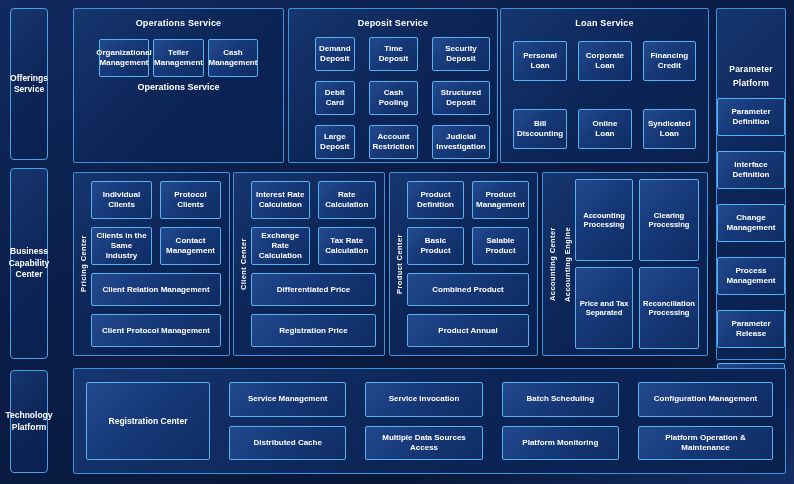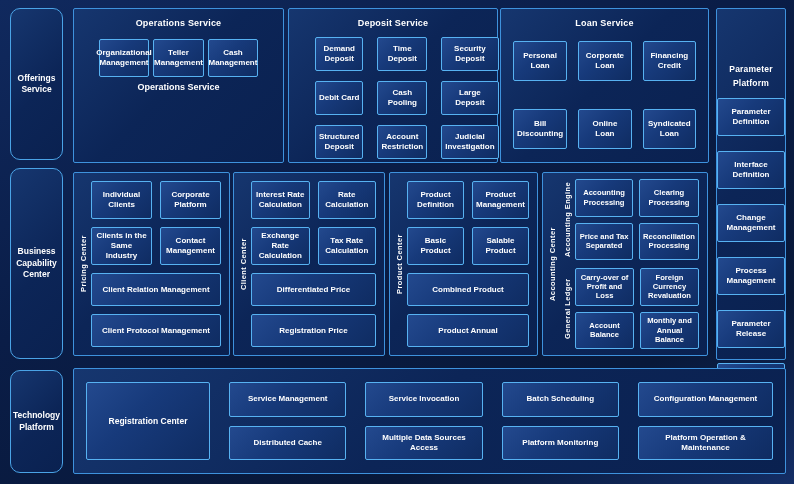--- a/index.html
+++ b/index.html
@@ -9,26 +9,26 @@
     background:linear-gradient(155deg,#10295e 0%,#0a1d47 40%,#081839 78%,#142e66 100%);
     position:relative; overflow:hidden; color:#fff;
   }
   .panel {
     position:absolute;
     border:1.5px solid #3e92dd;
     background:linear-gradient(135deg,#16366f 0%,#0c2557 48%,#0a2150 100%);
     border-radius:2px;
   }
   .rail-box {
-    position:absolute; left:10px; width:53px;
+    position:absolute; left:10px; width:38px;
     border:1.5px solid #4aa3e6;
     background:linear-gradient(135deg,#16366f 0%,#0c2557 55%,#0a2150 100%);
     display:flex; align-items:center; justify-content:center; text-align:center;
     font-weight:bold; font-size:8.5px; line-height:1.35; padding:4px;
-    border-radius:10px;
+    border-radius:4px;
   }
   .panel-title {
     text-align:center; font-weight:bold; font-size:9px; padding-top:9px;
     letter-spacing:0.2px;
   }
   .box {
     border:1.5px solid #57b2f2;
     background:linear-gradient(135deg,#23498e 0%,#173a7b 40%,#0f2c62 100%);
     display:flex; align-items:center; justify-content:center; text-align:center;
     font-weight:bold; font-size:8px; line-height:1.25; padding:2px 3px;
@@ -91,22 +91,22 @@
 </div>
 
 <div class="panel" style="left:288px; top:8px; width:210px; height:155px;">
   <div class="panel-title">Deposit Service</div>
   <div class="grid3">
     <div class="box">Demand Deposit</div>
     <div class="box">Time Deposit</div>
     <div class="box">Security Deposit</div>
     <div class="box">Debit Card</div>
     <div class="box">Cash Pooling</div>
+    <div class="box">Structured Deposit</div>
     <div class="box">Large Deposit</div>
-    <div class="box">Structured Deposit</div>
     <div class="box">Account Restriction</div>
     <div class="box">Judicial Investigation</div>
   </div>
 </div>
 
 <div class="panel" style="left:500px; top:8px; width:209px; height:155px;">
   <div class="panel-title">Loan Service</div>
   <div class="loan-grid">
     <div class="box">Personal Loan</div>
     <div class="box">Corporate Loan</div>
@@ -127,21 +127,21 @@
     <div class="box">Parameter Release</div>
     <div class="box">Parameter Comparison</div>
   </div>
 </div>
 
 <div class="panel mid-panel" style="left:73px; top:172px; width:157px; height:184px;">
   <div class="vlabel">Pricing Center</div>
   <div class="mid-content">
     <div class="mid-grid">
       <div class="box">Individual Clients</div>
-      <div class="box">Corporate Platform</div>
+      <div class="box">Protocol Clients</div>
       <div class="box">Clients in the Same Industry</div>
       <div class="box">Contact Management</div>
     </div>
     <div class="box mid-wide">Client Relation Management</div>
     <div class="box mid-wide">Client Protocol Management</div>
   </div>
 </div>
 
 <div class="panel mid-panel" style="left:233px; top:172px; width:152px; height:184px;">
   <div class="vlabel">Client Center</div>
@@ -176,29 +176,20 @@
   <div class="acc-groups">
     <div class="acc-group">
       <div class="vlabel">Accounting Engine</div>
       <div class="acc-grid">
         <div class="box">Accounting Processing</div>
         <div class="box">Clearing Processing</div>
         <div class="box">Price and Tax Separated</div>
         <div class="box">Reconciliation Processing</div>
       </div>
     </div>
-    <div class="acc-group">
-      <div class="vlabel">General Ledger</div>
-      <div class="acc-grid">
-        <div class="box">Carry-over of Profit and Loss</div>
-        <div class="box">Foreign Currency Revaluation</div>
-        <div class="box">Account Balance</div>
-        <div class="box">Monthly and Annual Balance</div>
-      </div>
-    </div>
   </div>
 </div>
 
 <div class="panel" style="left:73px; top:368px; width:713px; height:106px;">
   <div class="bottom-inner">
     <div class="box reg-box">Registration Center</div>
     <div class="svc-col">
       <div class="box">Service Management</div>
       <div class="box">Distributed Cache</div>
     </div>

